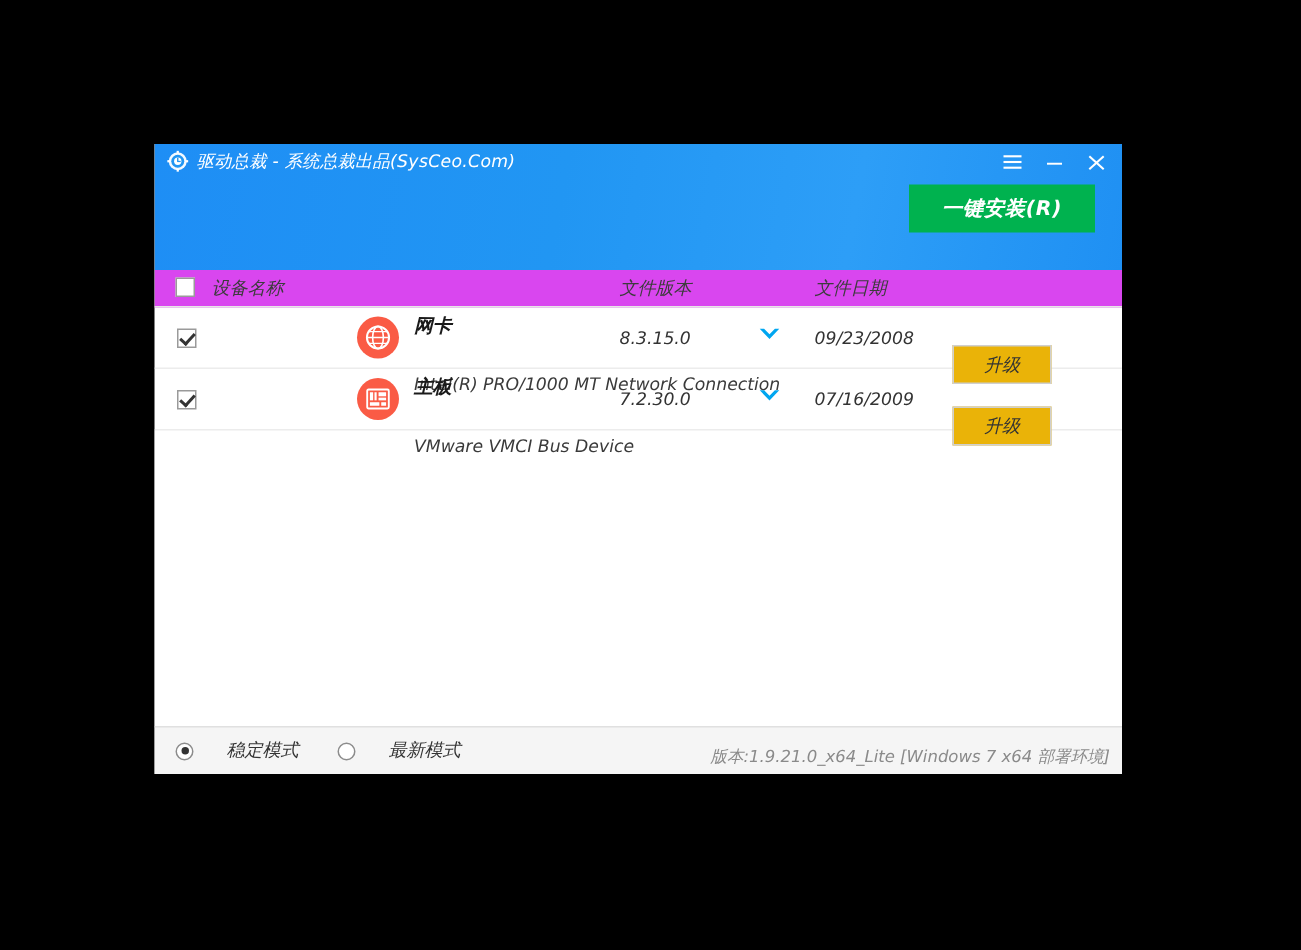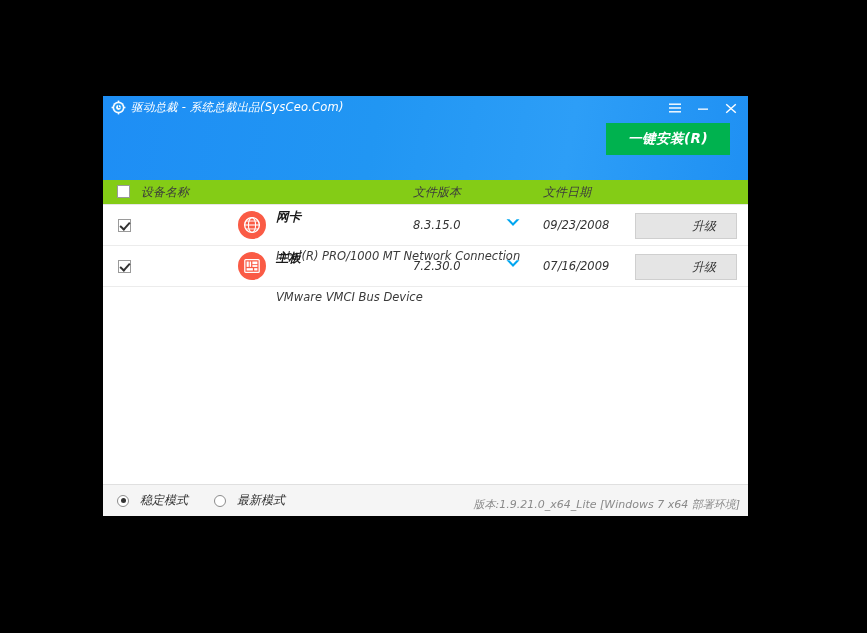--- a/index.html
+++ b/index.html
@@ -126,21 +126,21 @@
     font-family: "DejaVu Sans", sans-serif;
     display: flex;
     align-items: center;
     justify-content: center;
   }
 
   
   .table-head {
     position: relative;
     height: 24px;
-    background: #84cc16;
+    background: #d946ef;
     border-bottom: 1px solid #e6e6e6;
     font-size: 12px;
     color: #3c3c3c;
   }
   .th {
     position: absolute;
     top: 4px;
     white-space: nowrap;
   }
   .th-name  { left: 38px; }
@@ -224,33 +224,32 @@
     position: absolute;
     left: 440px;
     top: 13px;
     font-size: 11.5px;
     color: #333333;
     white-space: nowrap;
   }
   .dev-action {
     position: absolute;
     left: 532px;
-    top: 8px;
+    top: 25px;
     width: 64px;
     height: 24px;
-    background: #e5e5e5;
+    background: #eab308;
     border: 1px solid #cfcfcf;
     font-size: 12px;
     color: #333333;
     cursor: pointer;
     font-family: "DejaVu Sans", sans-serif;
     display: flex;
     align-items: center;
     justify-content: center;
-    padding-left: 36px;
   }
 
   
   .body-fill {
     height: 197px;
     background: #ffffff;
   }
 
   
   .footer {
@@ -265,21 +264,21 @@
     position: absolute;
     left: 14px;
     top: 7px;
     display: flex;
     align-items: center;
     gap: 26px;
   }
   .radio-item {
     display: flex;
     align-items: center;
-    gap: 11px;
+    gap: 22px;
     cursor: pointer;
     white-space: nowrap;
     text-align: center;
   }
   .radio {
     width: 12px; height: 12px;
     border: 1px solid #8c8c8c;
     border-radius: 50%;
     background: #ffffff;
     box-sizing: border-box;

